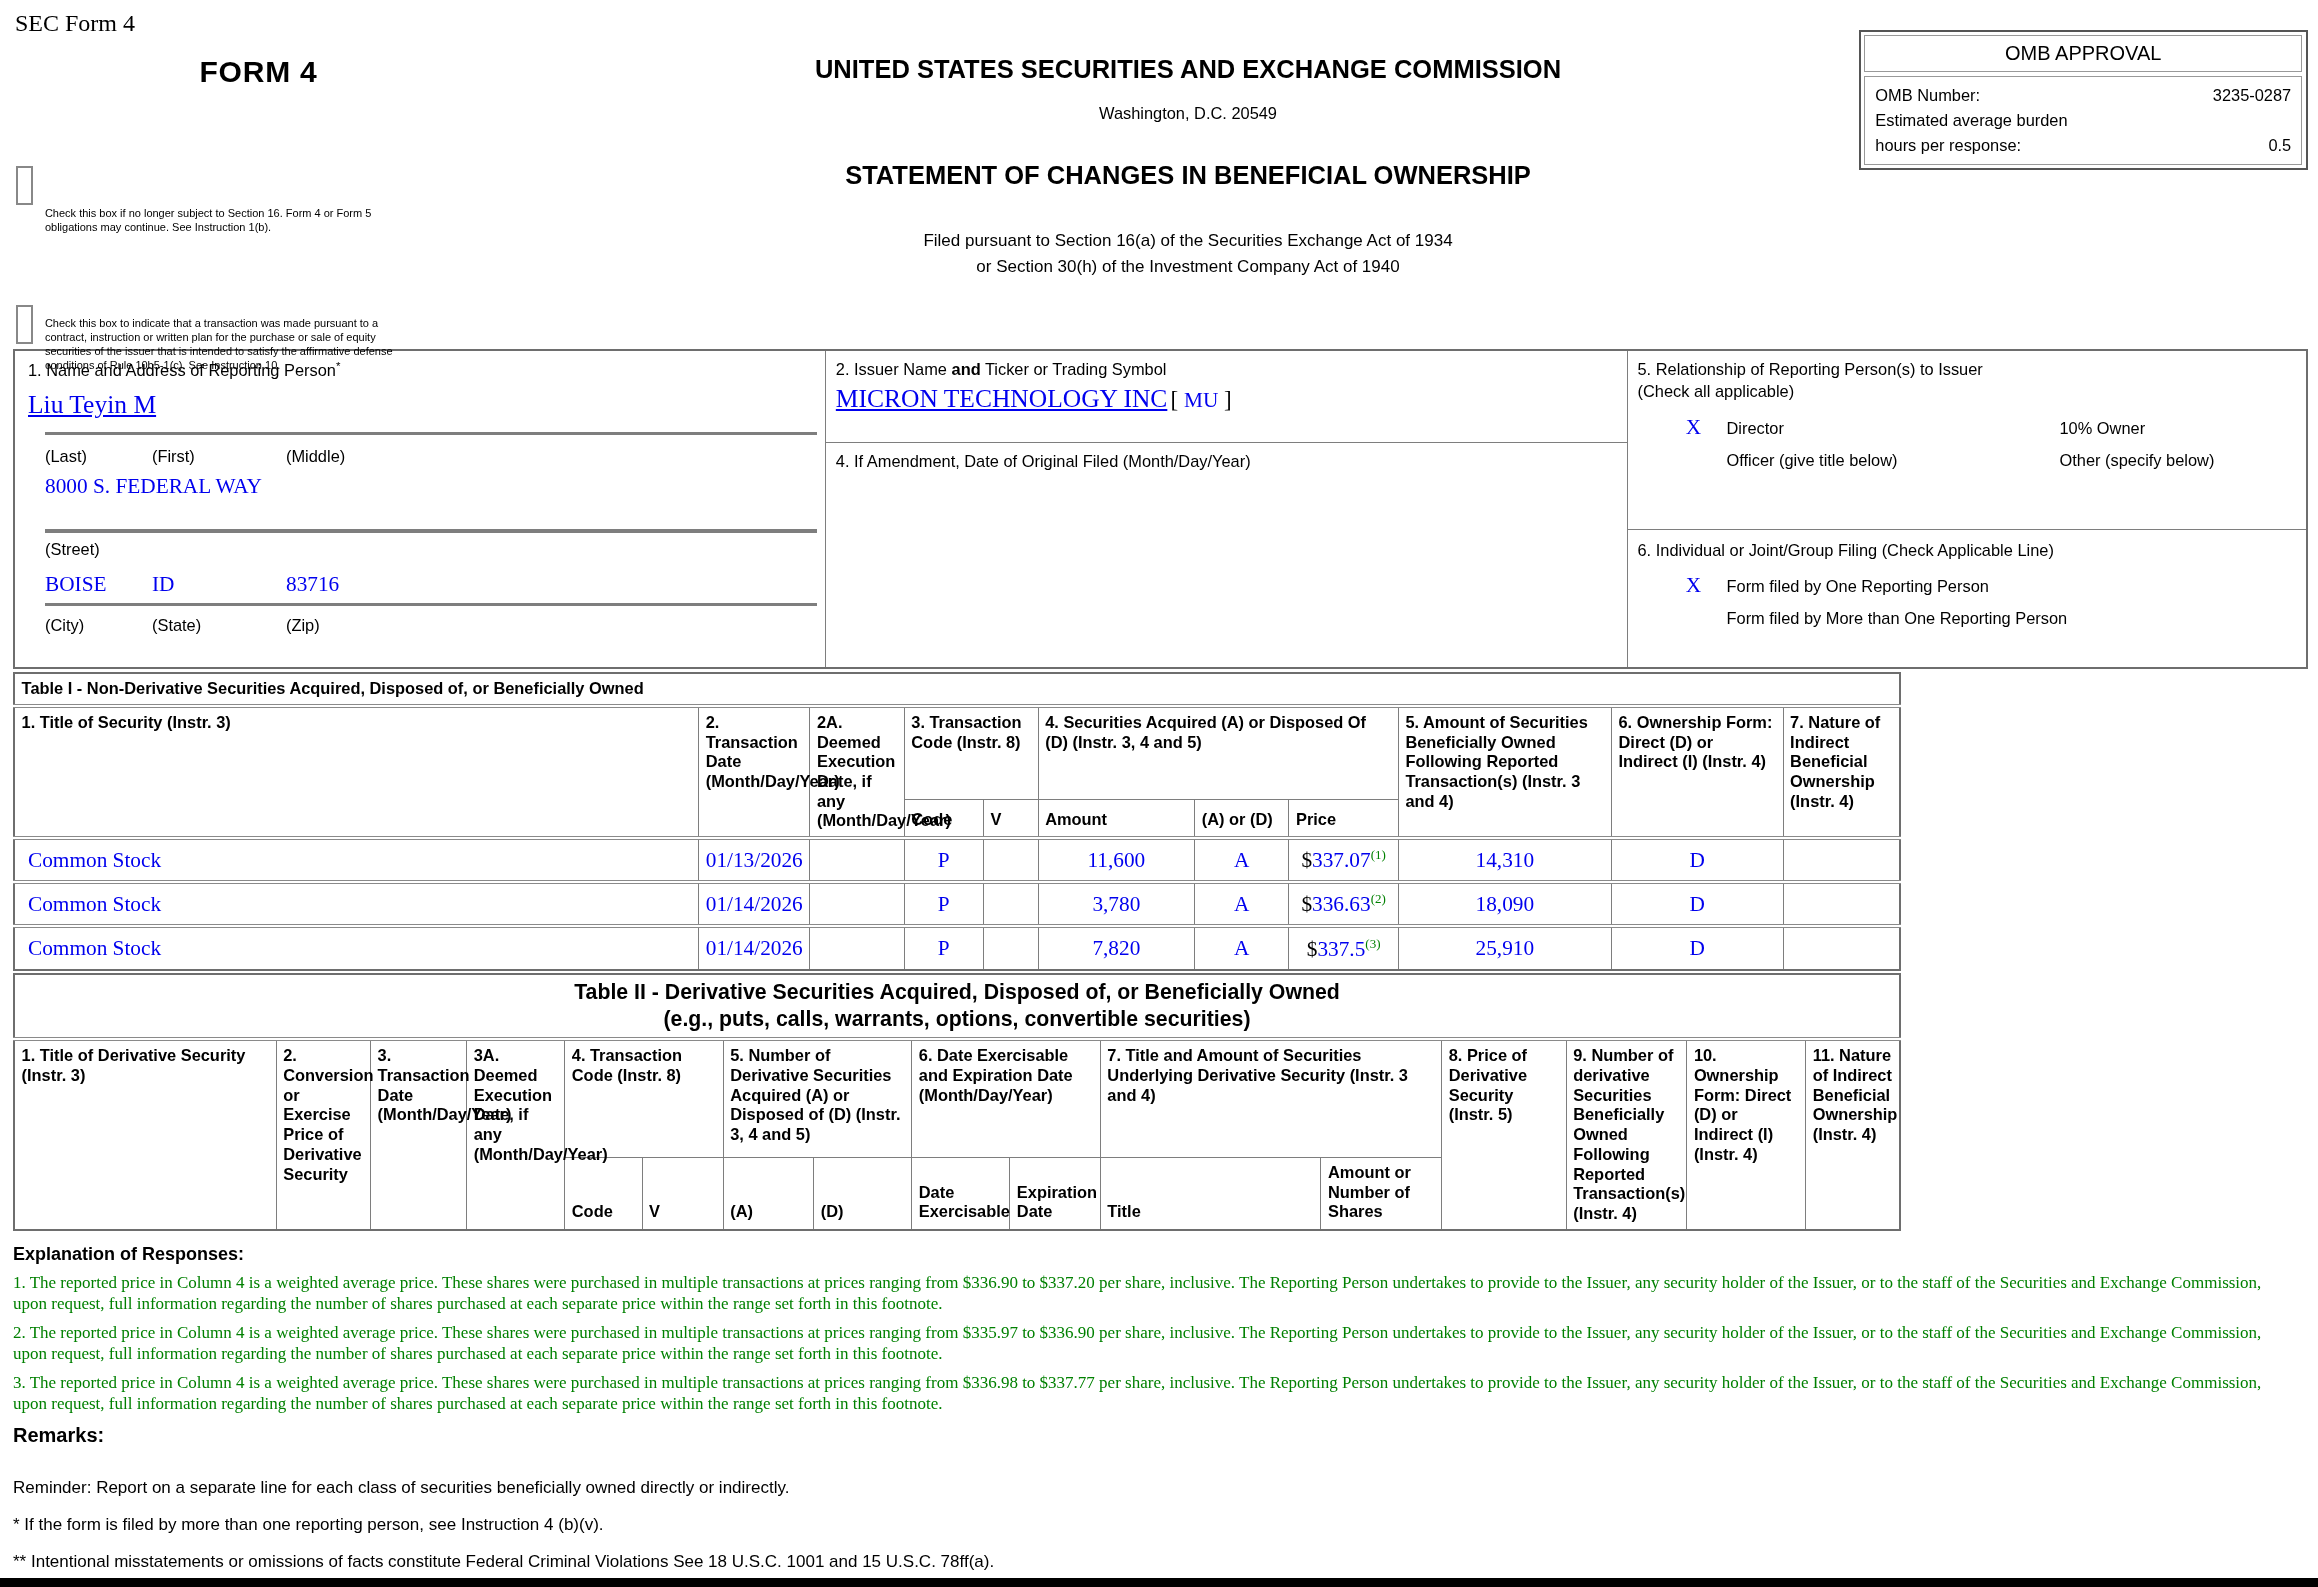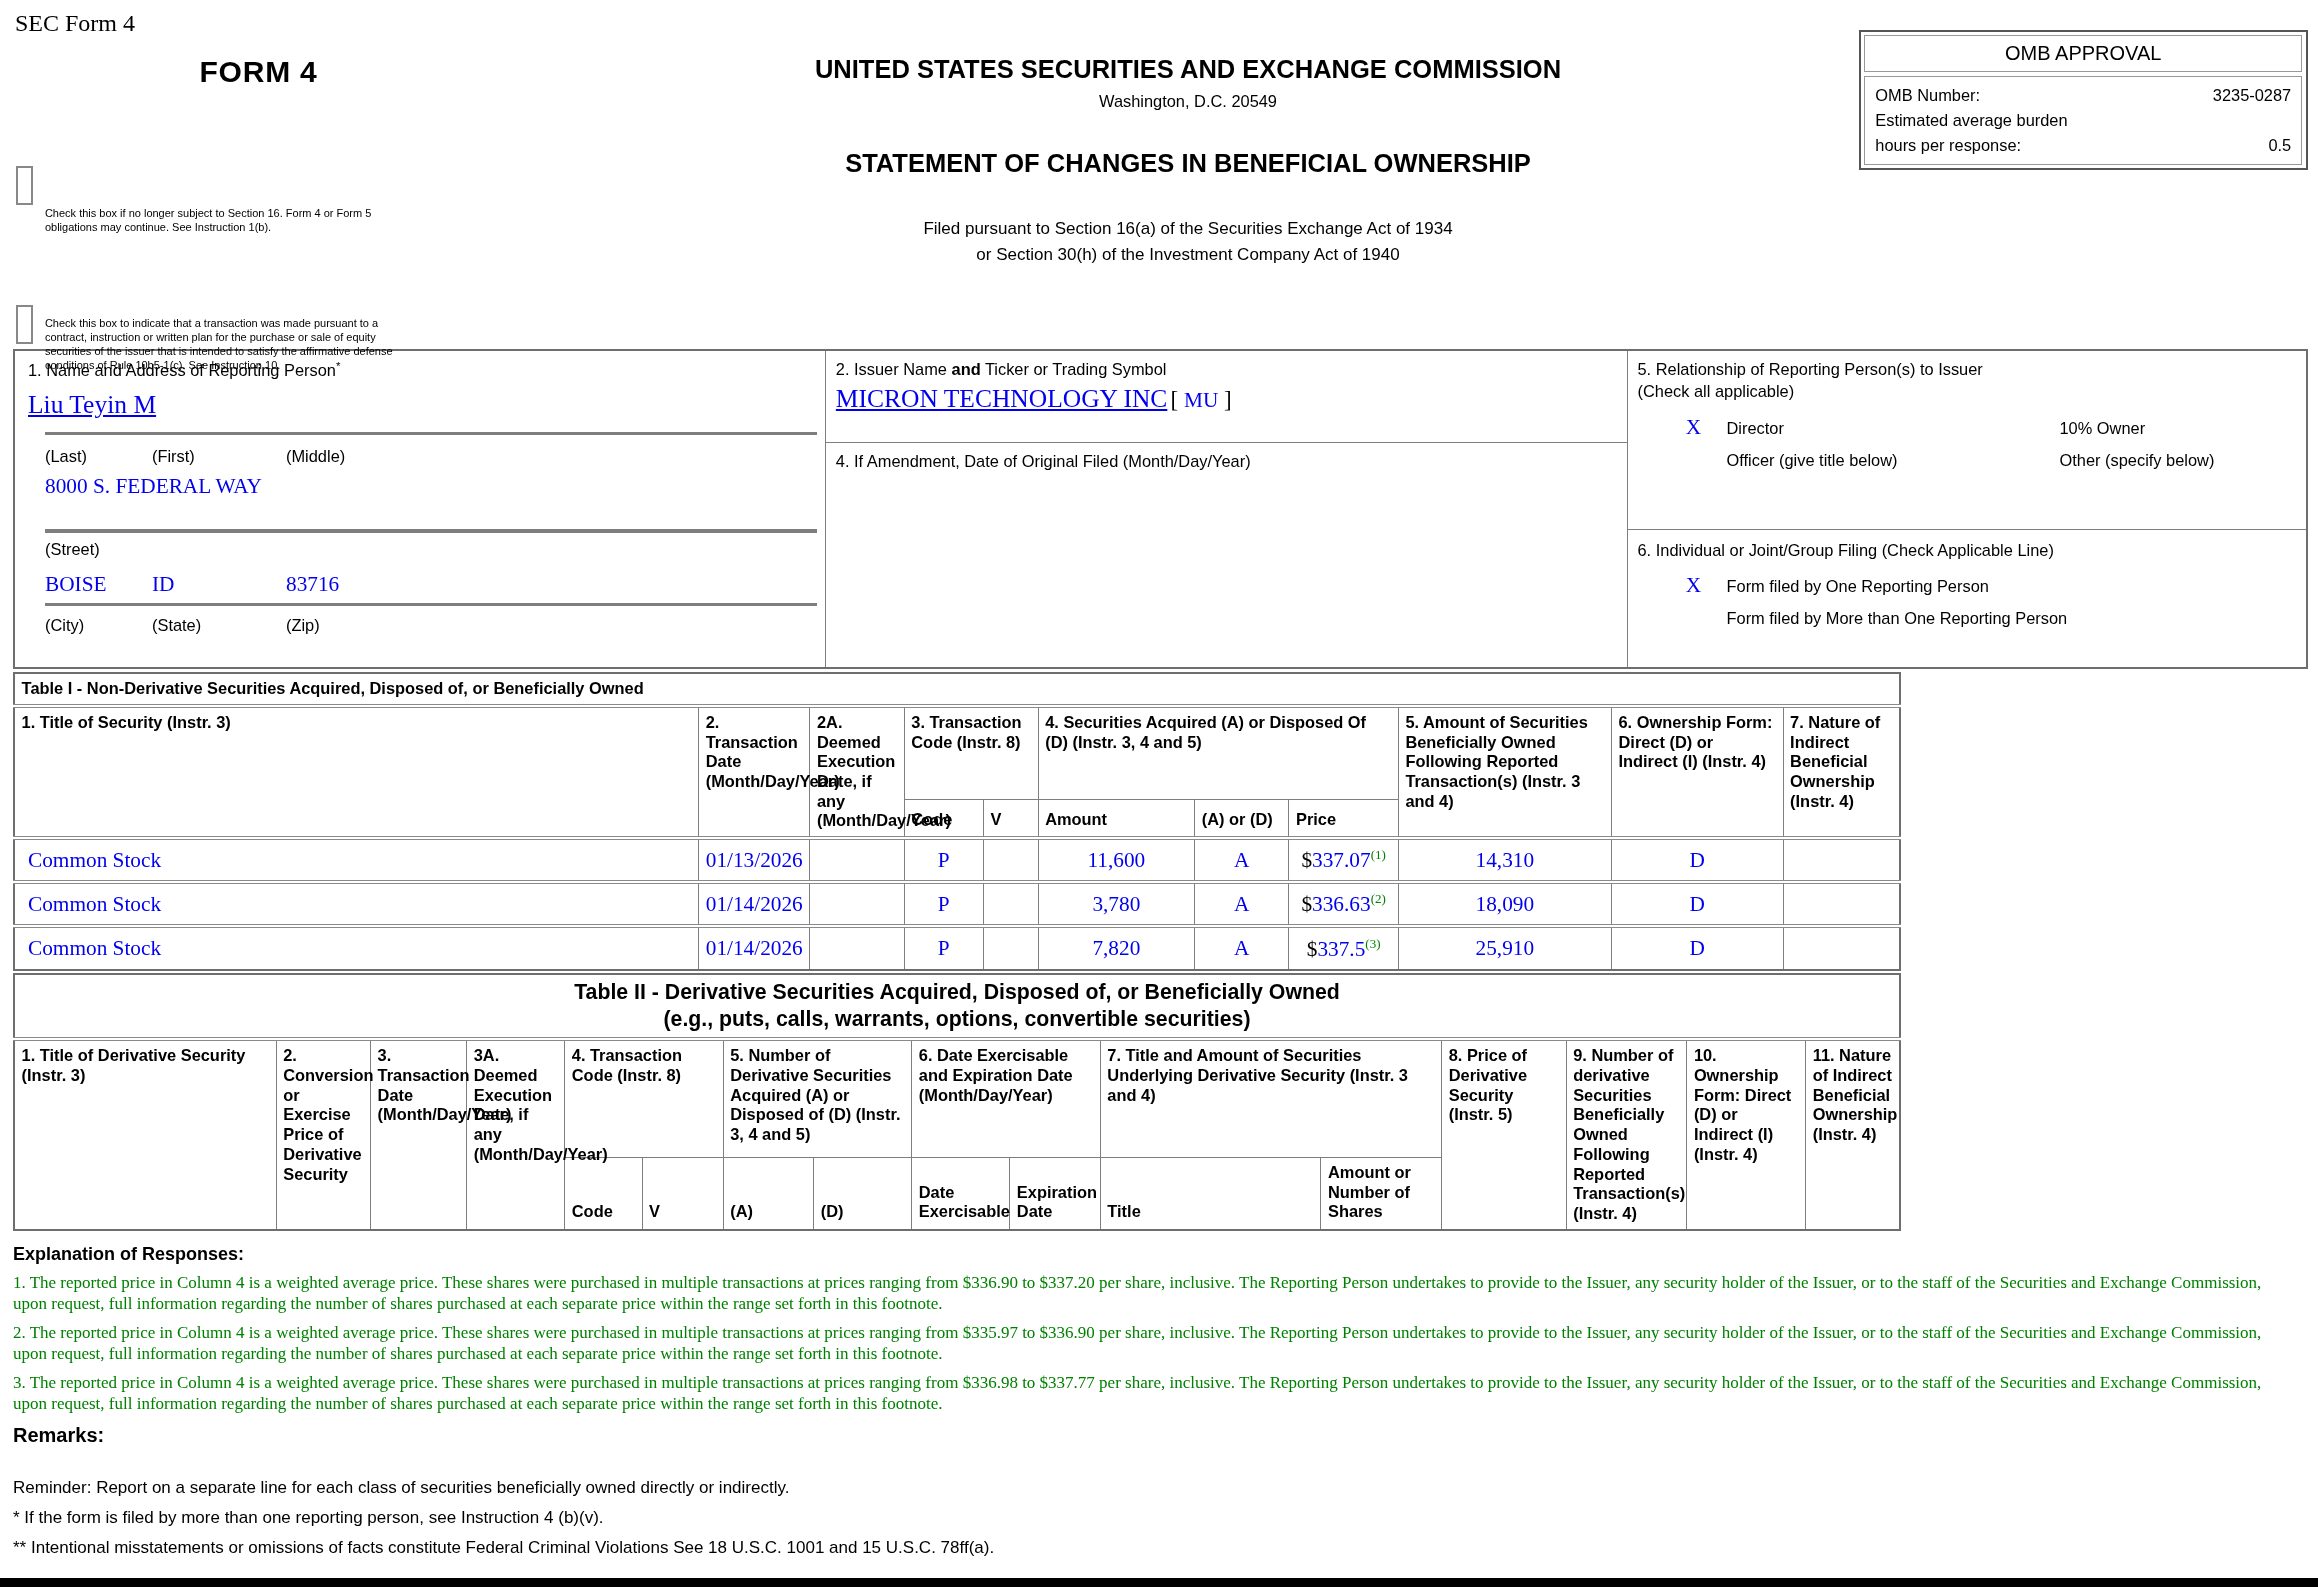--- a/index.html
+++ b/index.html
@@ -14,21 +14,21 @@
   .header-row { display: flex; padding-top: 30px; height: 349px; align-items: flex-start; }
   .header-left { width: 517px; flex: none; }
   .form4-title { text-align: center; font-size: 30px; font-weight: bold; margin-top: 25px; letter-spacing: 0.8px; }
   .cb-row { display: flex; gap: 11.5px; margin-left: 16.4px; width: 386px; }
   .cb-row1 { margin-top: 77px; }
   .cb-row2 { margin-top: 41px; align-items: center; }
   .cbox { width: 17px; height: 39px; border: 2.5px solid #888; flex: none; background: #fff; }
   .cb-text { font-size: 11px; line-height: 1.3; width: 348px; margin-top: 40px; }
   .header-center { flex: 1; text-align: center; }
   .commission { font-size: 25.5px; font-weight: bold; margin-top: 25px; }
-  .location { font-size: 16.4px; margin-top: 8px; }
+  .location { font-size: 16.4px; margin-top: 20px; }
   .statement { font-size: 25.5px; font-weight: bold; margin-top: 38px; }
   .filed { font-size: 17px; margin-top: 38px; line-height: 1.5; }
   .header-right { width: 460px; flex: none; padding-right: 11.5px; }
   .omb-box { border: 2.5px solid #555; padding: 3.3px; }
   .omb-title-box { border: 1.6px solid #999; text-align: center; font-size: 20px; padding: 5.7px 0; }
   .omb-content-box { border: 1.6px solid #999; margin-top: 4.1px; padding: 6.6px 10px; font-size: 16.4px; }
   .omb-line { display: flex; justify-content: space-between; line-height: 1.5; }
 
   .info-table { display: flex; height: 320px; margin: 0 11.5px 0 13px; border: 2.5px solid #6e6e6e; }
   .info-col-left { width: 35.4%; border-right: 1.6px solid #7e7e7e; display: flex; flex-direction: column; }
@@ -74,21 +74,21 @@
   .exp-block { margin: 13px 13px 0; }
   .exp-title { font-size: 18px; font-weight: bold; }
   .footnote { font-family: "Liberation Serif", serif; font-size: 17px; color: #008000; line-height: 1.25; margin-top: 7.4px; width: 2286px; }
   .remarks { font-size: 20px; font-weight: bold; margin: 10px 13px 0; }
 
   .sig-block { margin: 11.5px 0 0 1359px; display: grid; grid-template-columns: 447px auto; }
   .sig-value { display: inline-block; font-family: "Liberation Serif", serif; font-size: 23px; color: #0000EE; border-bottom: 2.5px solid #000; padding-bottom: 2.5px; }
   .sig-label { font-size: 17px; margin-top: 8.2px; }
 
   .footer-block { margin: 18px 13px 0; }
-  .footer-line { font-size: 17px; margin-top: 9px; line-height: 1.25; }
+  .footer-line { font-size: 17px; margin-top: 16px; line-height: 1.25; }
   .bottom-bar { position: absolute; left: 0; bottom: 0; width: 100%; height: 10px; background: #000; }
   sup.star { font-size: 11.5px; }
 </style>
 </head>
 <body>
 
 <div class="top-label">SEC Form 4</div>
 
 <div class="header-row">
   <div class="header-left">

